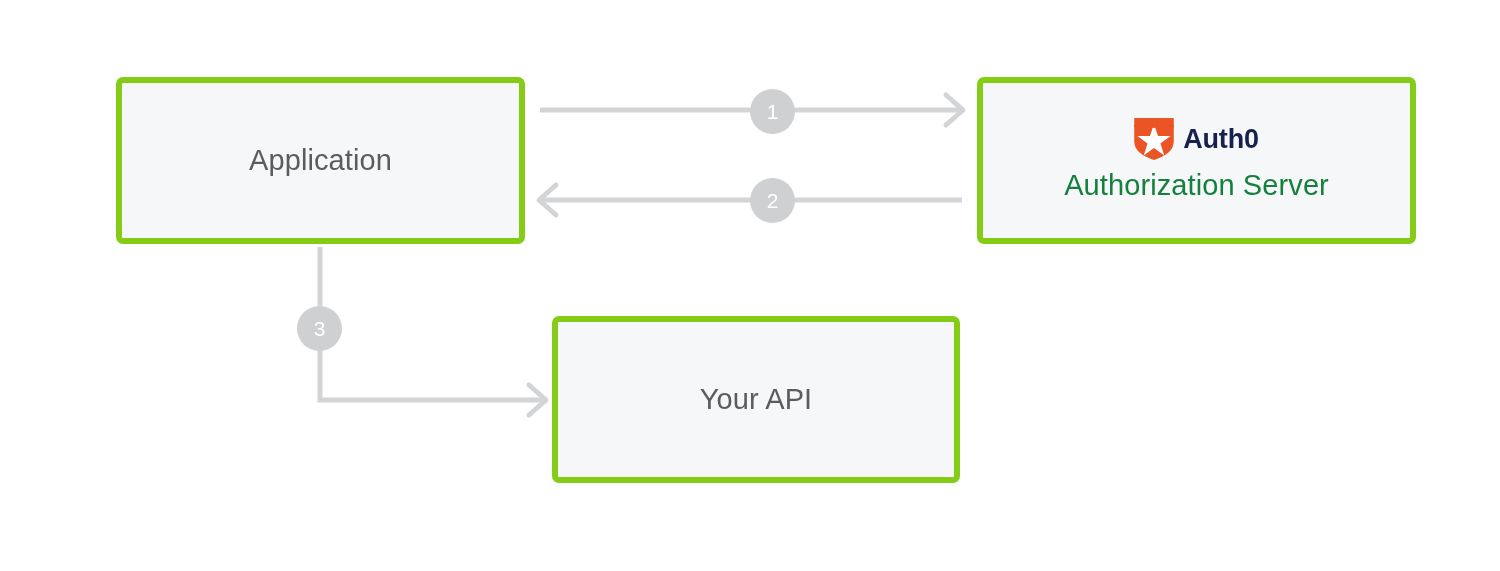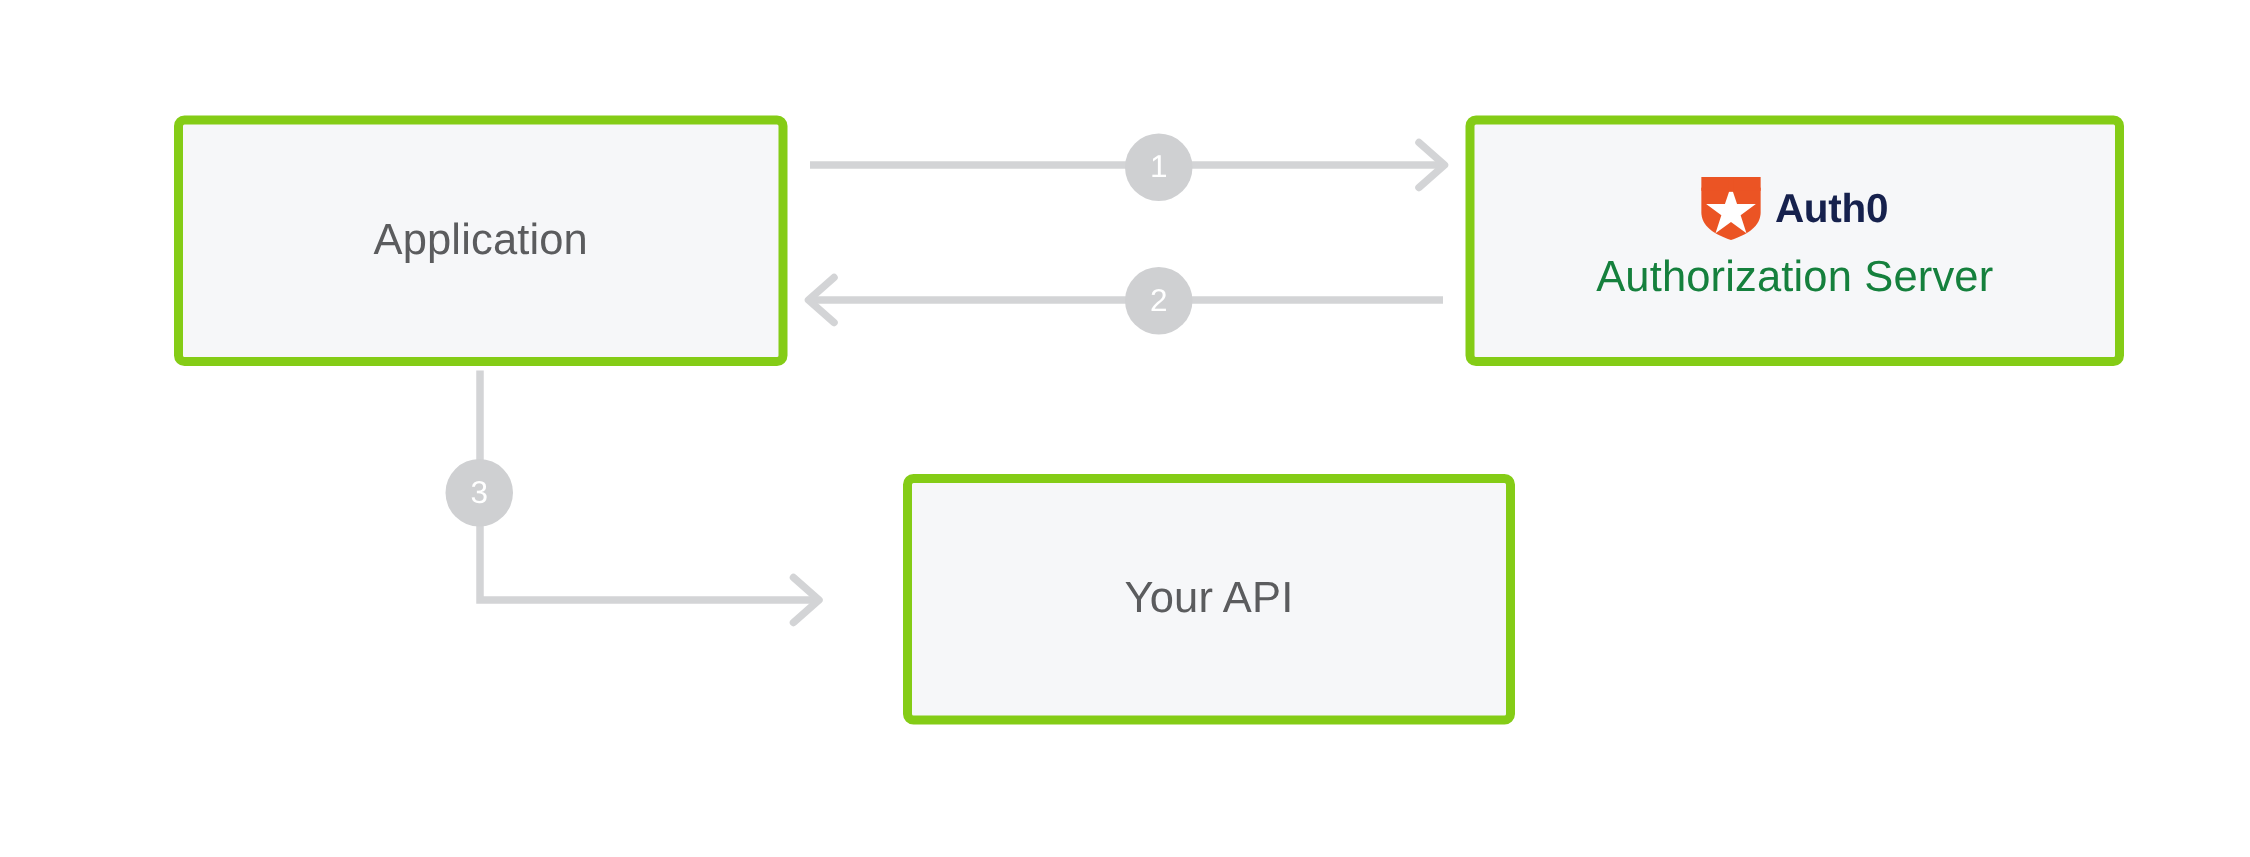--- a/index.html
+++ b/index.html
@@ -41,21 +41,21 @@
 
   #node-application {
     left: 116px;  top: 77px;
     width: 409px; height: 167px;
   }
   #node-auth-server {
     left: 977px;  top: 77px;
     width: 439px; height: 167px;
   }
   #node-your-api {
-    left: 602px;  top: 316px;
+    left: 552px;  top: 316px;
     width: 408px; height: 167px;
   }
 
   
   .brand {
     display: flex;
     align-items: center;
     justify-content: center;
     gap: 9px;
     margin-bottom: 8px;

